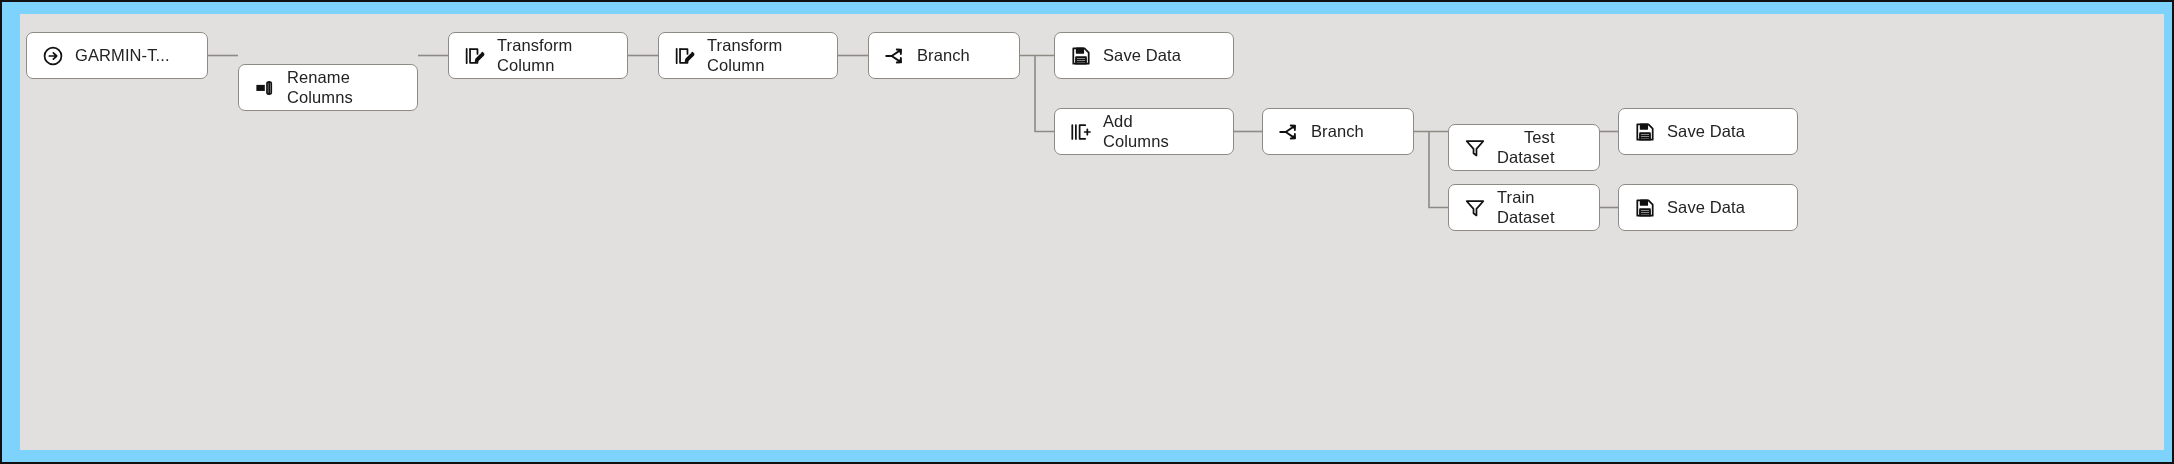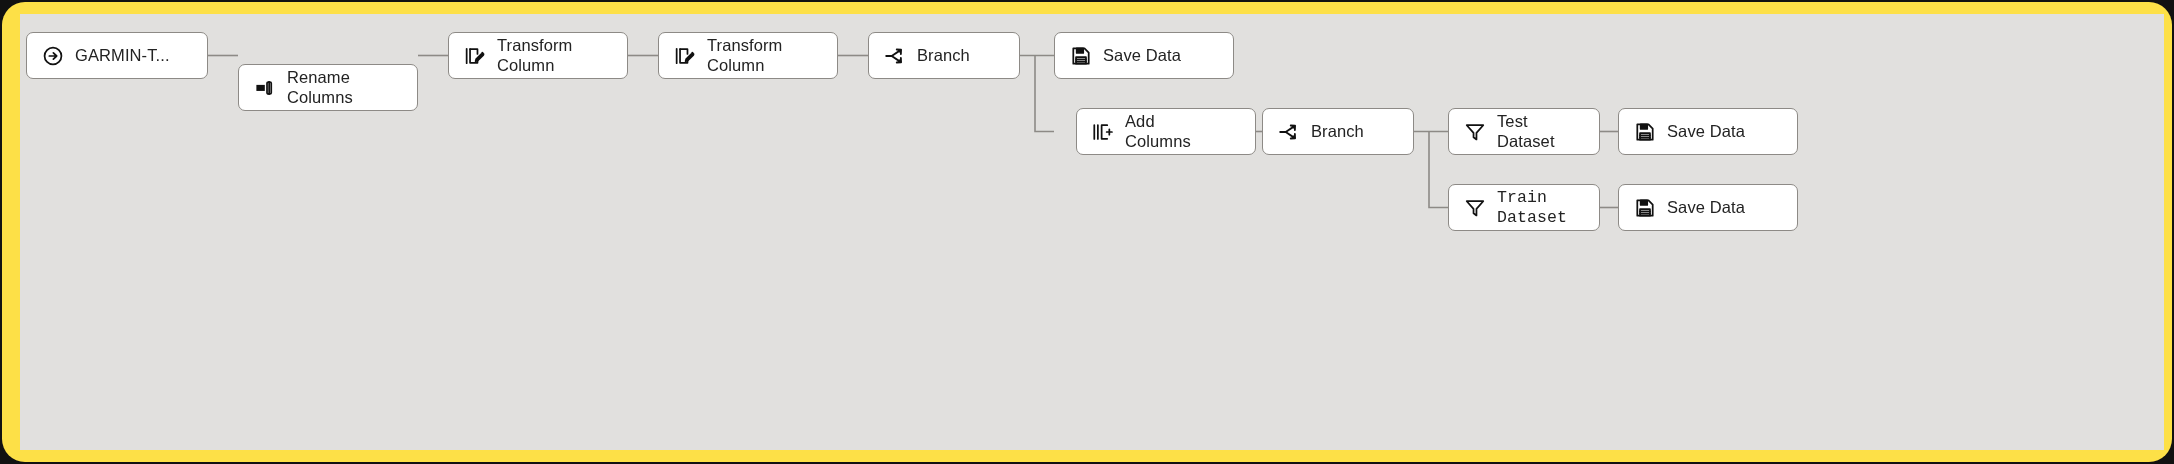--- a/index.html
+++ b/index.html
@@ -21,23 +21,22 @@
     overflow: hidden;
   }
 
   
   #frame {
     position: absolute;
     left: 2px;
     top: 2px;
     width: 2170px;
     height: 460px;
-    background: #fde047;
-    box-sizing: border-box;
-    border-radius: 23px;
+    background: #7dd3fc;
+    box-sizing: border-box;
   }
 
   
   #canvas {
     position: absolute;
     left: 18px;
     top: 12px;
     width: 2144px;
     height: 436px;
     background: #e1e0de;
@@ -170,21 +169,21 @@
             <span class="ico">
               <svg xmlns="http://www.w3.org/2000/svg" viewBox="0 0 24 24" width="22" height="22" fill="none" stroke="currentColor" stroke-width="1.9" stroke-linecap="round" stroke-linejoin="round">
                 <path d="M3.6 3.6h12.2l4.6 4.6v12.2H3.6z"></path>
                 <path d="M7.3 3.6h7.1v5.1H7.3z" fill="currentColor"></path>
                 <path d="M6.6 13.2h10.8v7.2H6.6z"></path>
                 <path d="M6.6 15.7h10.8M6.6 18.1h10.8"></path>
               </svg>
             </span>
             <span class="lbl">Save Data</span>
           </div>
-          <div class="node" style="left: 1034px; top: 94px; width: 180px; height: 47px; margin-left: 22px;">
+          <div class="node" style="left: 1034px; top: 94px; width: 180px; height: 47px;">
             <span class="ico">
               <svg xmlns="http://www.w3.org/2000/svg" viewBox="0 0 24 24" width="22" height="22" fill="none" stroke="currentColor" stroke-width="1.9" stroke-linecap="round" stroke-linejoin="round">
                 <path d="M2.5 4.4v15.2M6.4 4.4v15.2"></path>
                 <path d="M16.6 4.6h-6.1v14.8h6.1"></path>
                 <path d="M18.9 9.1v5.8M16 12h5.8"></path>
               </svg>
             </span>
             <span class="lbl">Add
 Columns</span>
           </div>
@@ -193,41 +192,41 @@
               <svg xmlns="http://www.w3.org/2000/svg" viewBox="0 0 24 24" width="22" height="22" fill="none" stroke="currentColor" stroke-width="2" stroke-linecap="round" stroke-linejoin="round">
                 <path d="M2.4 12h6"></path>
                 <path d="M8.4 12 18 5.6"></path>
                 <path d="M8.4 12 18 18.4"></path>
                 <path d="M13.9 4.9 18.6 5.1 18.4 9.9" fill="currentColor"></path>
                 <path d="M13.9 19.1 18.6 18.9 18.4 14.1" fill="currentColor"></path>
               </svg>
             </span>
             <span class="lbl">Branch</span>
           </div>
-          <div class="node" style="left: 1428px; top: 94px; width: 152px; height: 47px;">
+          <div class="node" style="left: 1428px; top: 110px; width: 152px; height: 47px; text-align: right;">
             <span class="ico">
               <svg xmlns="http://www.w3.org/2000/svg" viewBox="0 0 24 24" width="22" height="22" fill="none" stroke="currentColor" stroke-width="1.9" stroke-linecap="round" stroke-linejoin="round">
                 <path d="M3 4.6h18L13.6 13v7.1l-3.2-2.3V13z"></path>
               </svg>
             </span>
             <span class="lbl">Test
 Dataset</span>
           </div>
           <div class="node" style="left: 1598px; top: 94px; width: 180px; height: 47px;">
             <span class="ico">
               <svg xmlns="http://www.w3.org/2000/svg" viewBox="0 0 24 24" width="22" height="22" fill="none" stroke="currentColor" stroke-width="1.9" stroke-linecap="round" stroke-linejoin="round">
                 <path d="M3.6 3.6h12.2l4.6 4.6v12.2H3.6z"></path>
                 <path d="M7.3 3.6h7.1v5.1H7.3z" fill="currentColor"></path>
                 <path d="M6.6 13.2h10.8v7.2H6.6z"></path>
                 <path d="M6.6 15.7h10.8M6.6 18.1h10.8"></path>
               </svg>
             </span>
             <span class="lbl">Save Data</span>
           </div>
-          <div class="node" style="left: 1428px; top: 170px; width: 152px; height: 47px; font-family: Liberation Mono, monospace;">
+          <div class="node" style="left: 1428px; top: 170px; width: 152px; height: 47px;">
             <span class="ico">
               <svg xmlns="http://www.w3.org/2000/svg" viewBox="0 0 24 24" width="22" height="22" fill="none" stroke="currentColor" stroke-width="1.9" stroke-linecap="round" stroke-linejoin="round">
                 <path d="M3 4.6h18L13.6 13v7.1l-3.2-2.3V13z"></path>
               </svg>
             </span>
             <span class="lbl">Train
 Dataset</span>
           </div>
           <div class="node" style="left: 1598px; top: 170px; width: 180px; height: 47px;">
             <span class="ico">

